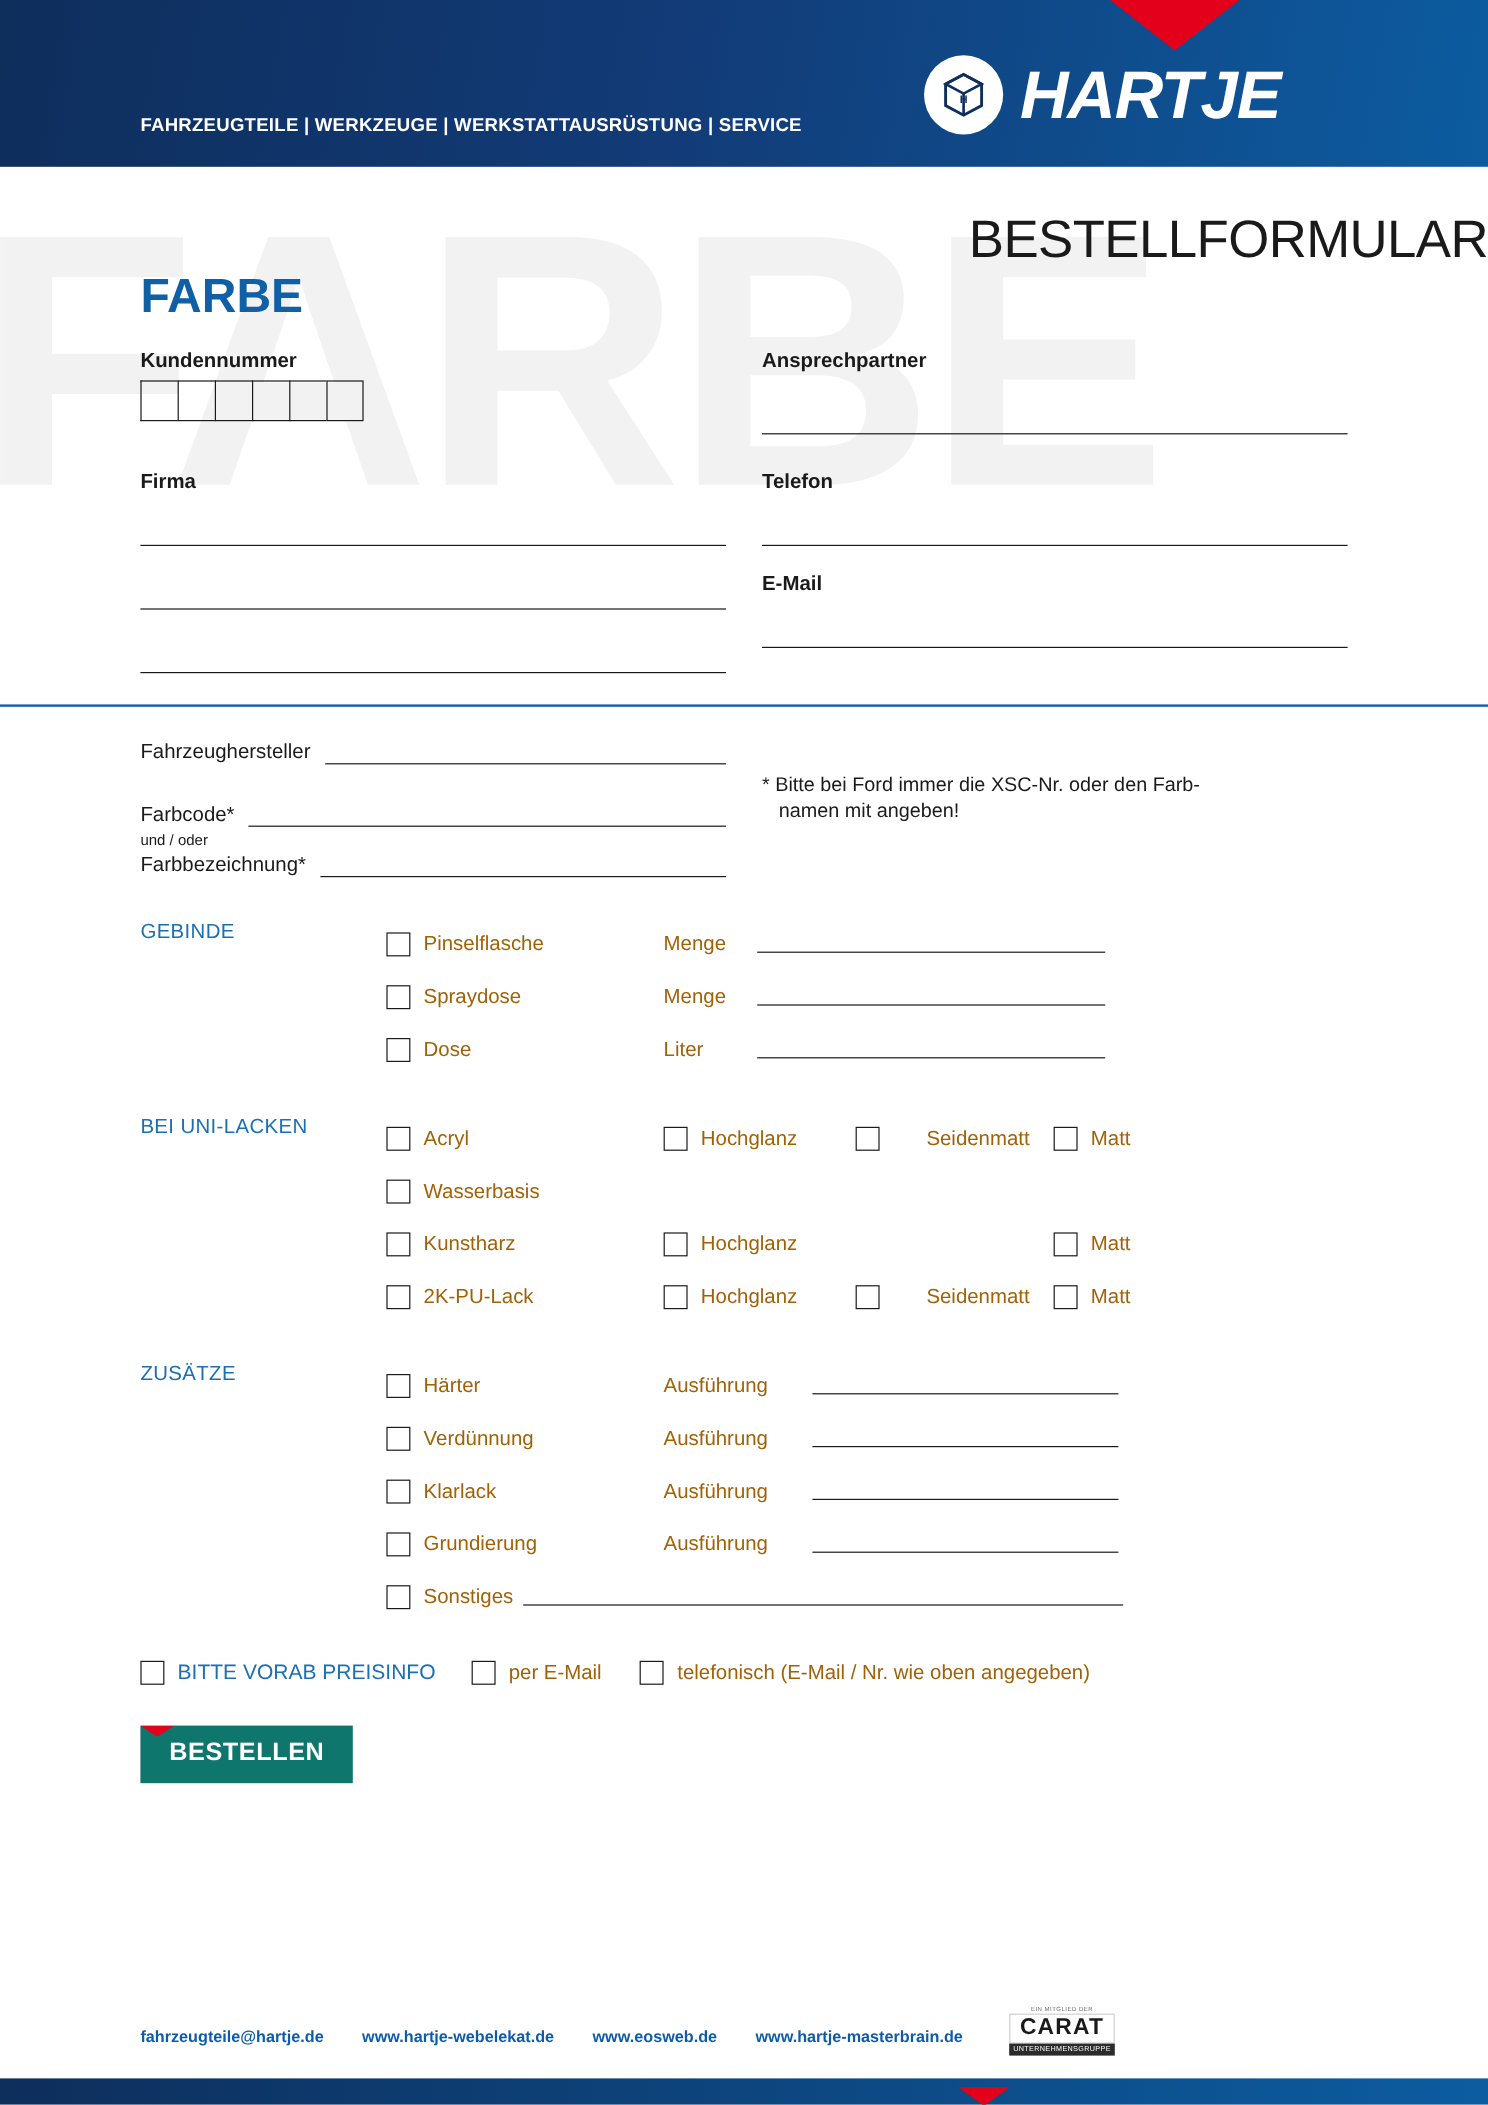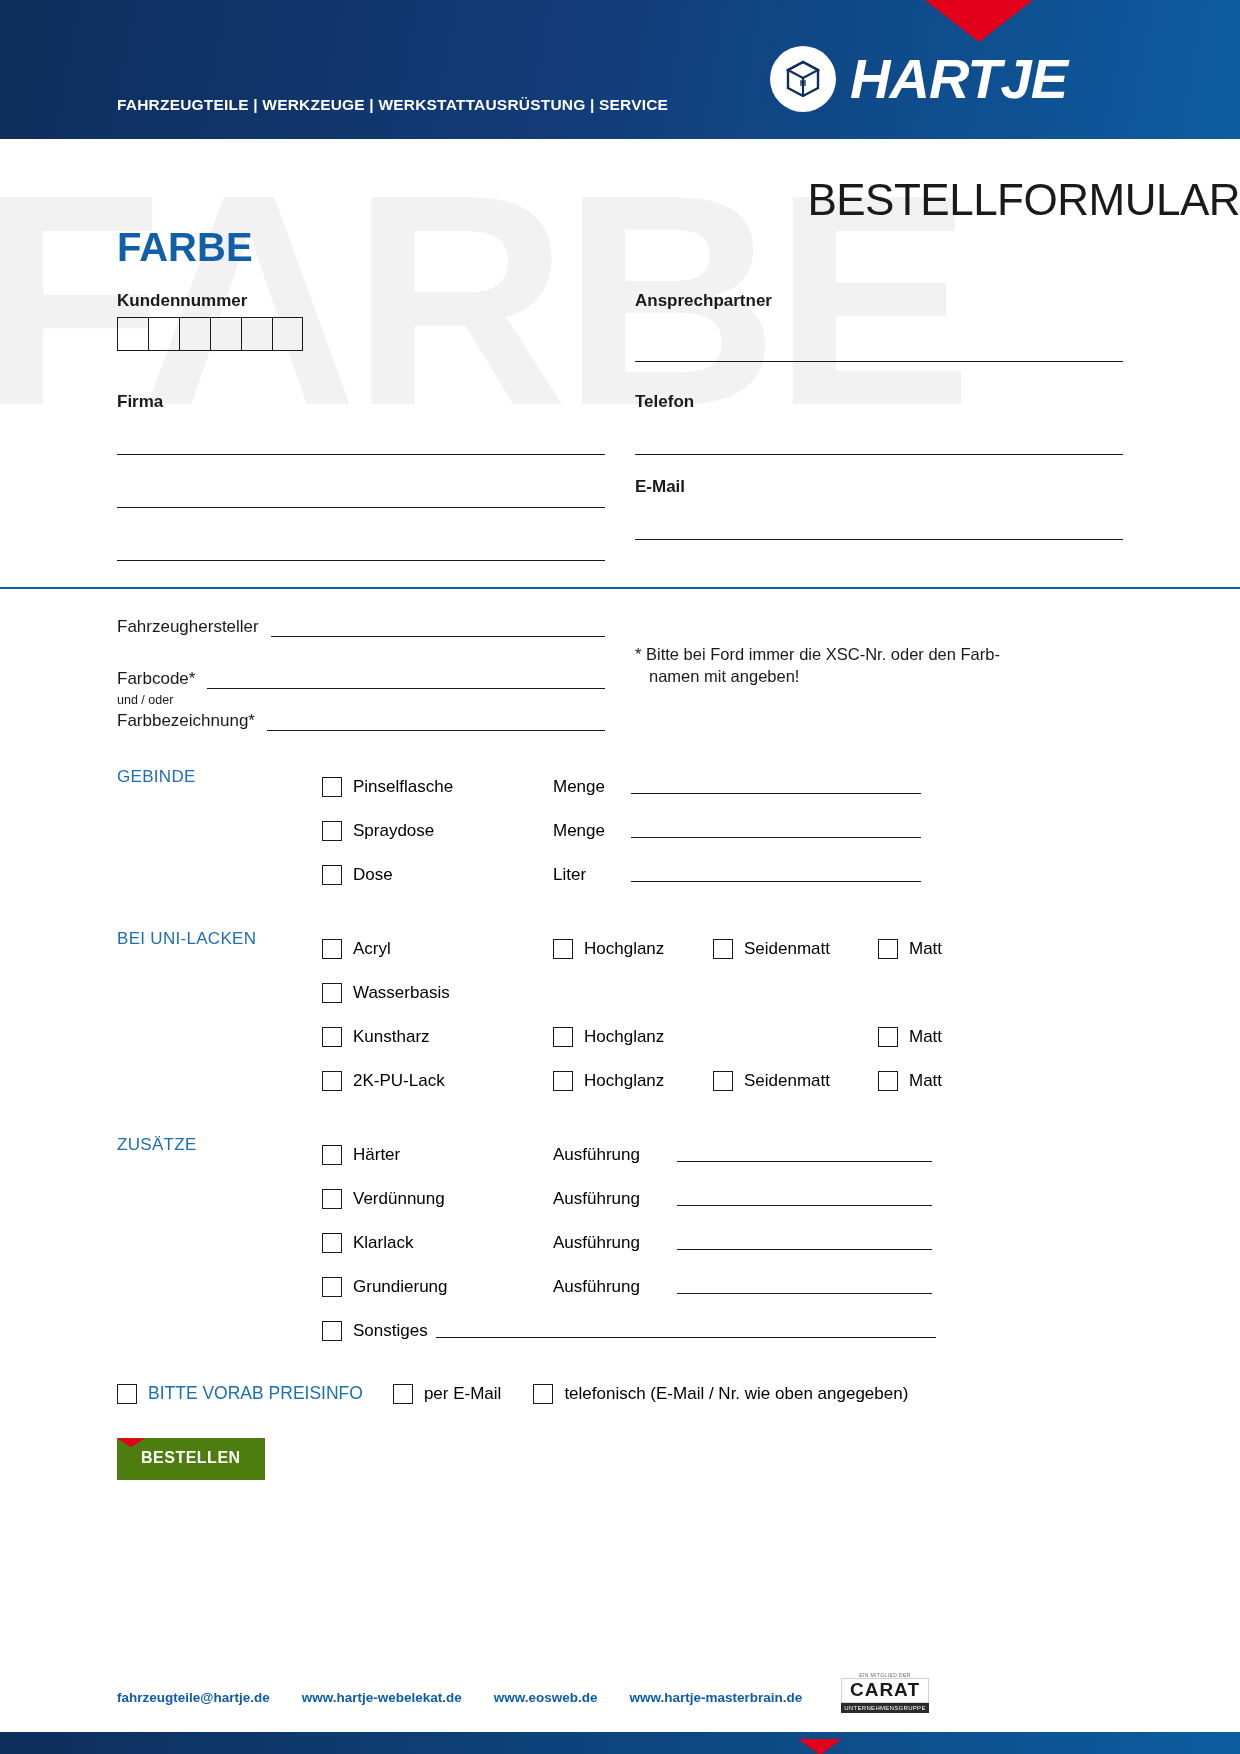--- a/index.html
+++ b/index.html
@@ -128,43 +128,43 @@
   }
   .glines { flex:1; }
   .oline { display:flex; align-items:center; height:44px; }
   .cb {
     width:20px; height:20px;
     border:1.4px solid #1a1a1a;
     background:#fff;
     margin-right:11px;
     flex:none;
   }
-  .otext { font-size:17px; color:#000000; white-space:nowrap; }
+  .otext { font-size:17px; color:#a16207; white-space:nowrap; }
   .w-opt1 { width:200px; }
   .w-qty { width:72px; }
   .qline { flex:1; border-bottom:1.3px solid #1a1a1a; height:14px; margin-left:6px; max-width:290px; }
   .aline { flex:1; border-bottom:1.3px solid #1a1a1a; height:14px; margin-left:6px; max-width:255px; }
   .sonst-line { flex:1; border-bottom:1.3px solid #1a1a1a; height:14px; margin-left:8px; max-width:500px; }
 
   .gloss-cell { display:flex; align-items:center; }
   .gl-1 { width:160px; }
-  .gl-2 { width:165px; }
+  .gl-2 { width:165px;gap:28px; }
 
   
   .preis { display:flex; align-items:center; padding:0 117px; margin-top:6px; }
   .preis .cb { width:20px; height:20px; }
   .preis-label { font-size:17.5px; color:#1b6fb3; margin-right:30px;text-align:center; }
 
   
   .btn-wrap { padding:0 117px; margin-top:34px; }
   .btn {
     display:inline-block;
-    background:#4d7c0f;
+    background:#0f766e;
     color:#fff;
-    font-size:16px;
+    font-size:21px;
     font-weight:bold;
     letter-spacing:0.5px;
     padding:11px 24px 13px 24px;
     position:relative;
   }
   .btn::before {
     content:"";
     position:absolute;
     left:0; top:0;
     width:28px; height:9px;

